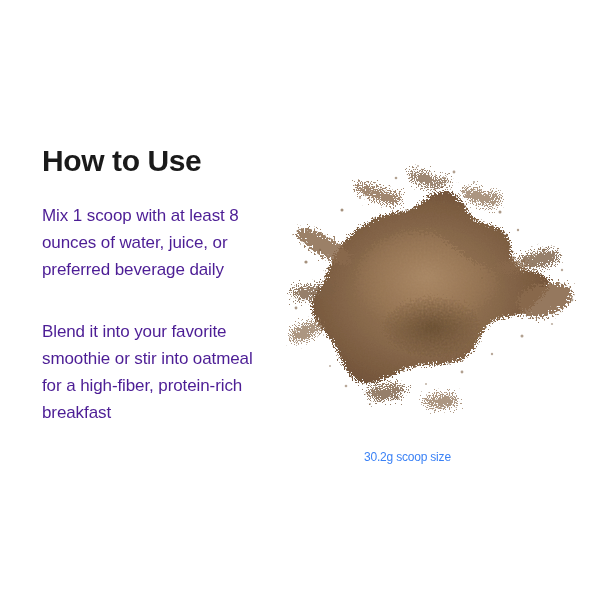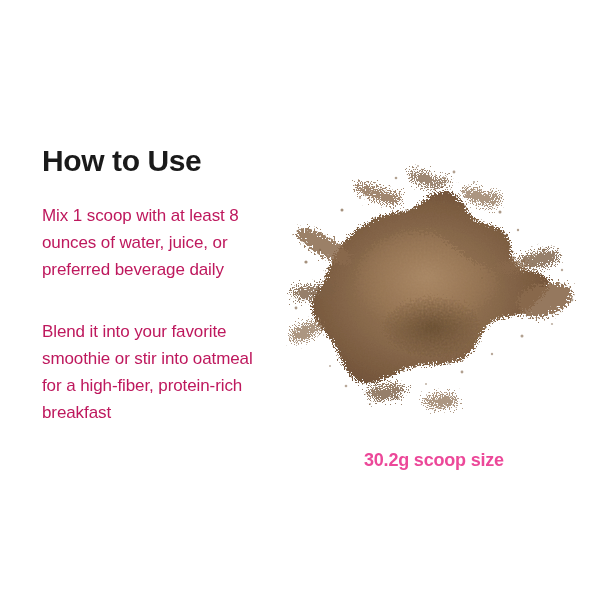--- a/index.html
+++ b/index.html
@@ -37,21 +37,21 @@
     letter-spacing: -0.4px;
     color: #1a1a1a;
     line-height: 38px;
     margin: 0 0 22px 0;
     white-space: nowrap;
   }
 
   .para {
     font-size: 17px;
     font-weight: 400;
-    color: #be185d;
+    color: #4c1d95;
     line-height: 27px;
     letter-spacing: -0.1px;
     margin: 0;
     width: 232px;
   }
 
   .para + .para {
     margin-top: 35px;
   }
 
@@ -67,24 +67,24 @@
   .powder-svg {
     display: block;
     width: 290px;
     height: 270px;
   }
 
   .caption {
     position: absolute;
     left: 364px;
     top: 450px;
-    font-size: 18px;
-    font-weight: 700;
+    font-size: 12px;
+    font-weight: 400;
     letter-spacing: -0.2px;
-    color: #ec4899;
+    color: #3b82f6;
     white-space: nowrap;
   }
 </style>
 </head>
 <body>
 
 <div class="panel">
 
   <div class="text-col">
     <h1 class="heading">How to Use</h1>

